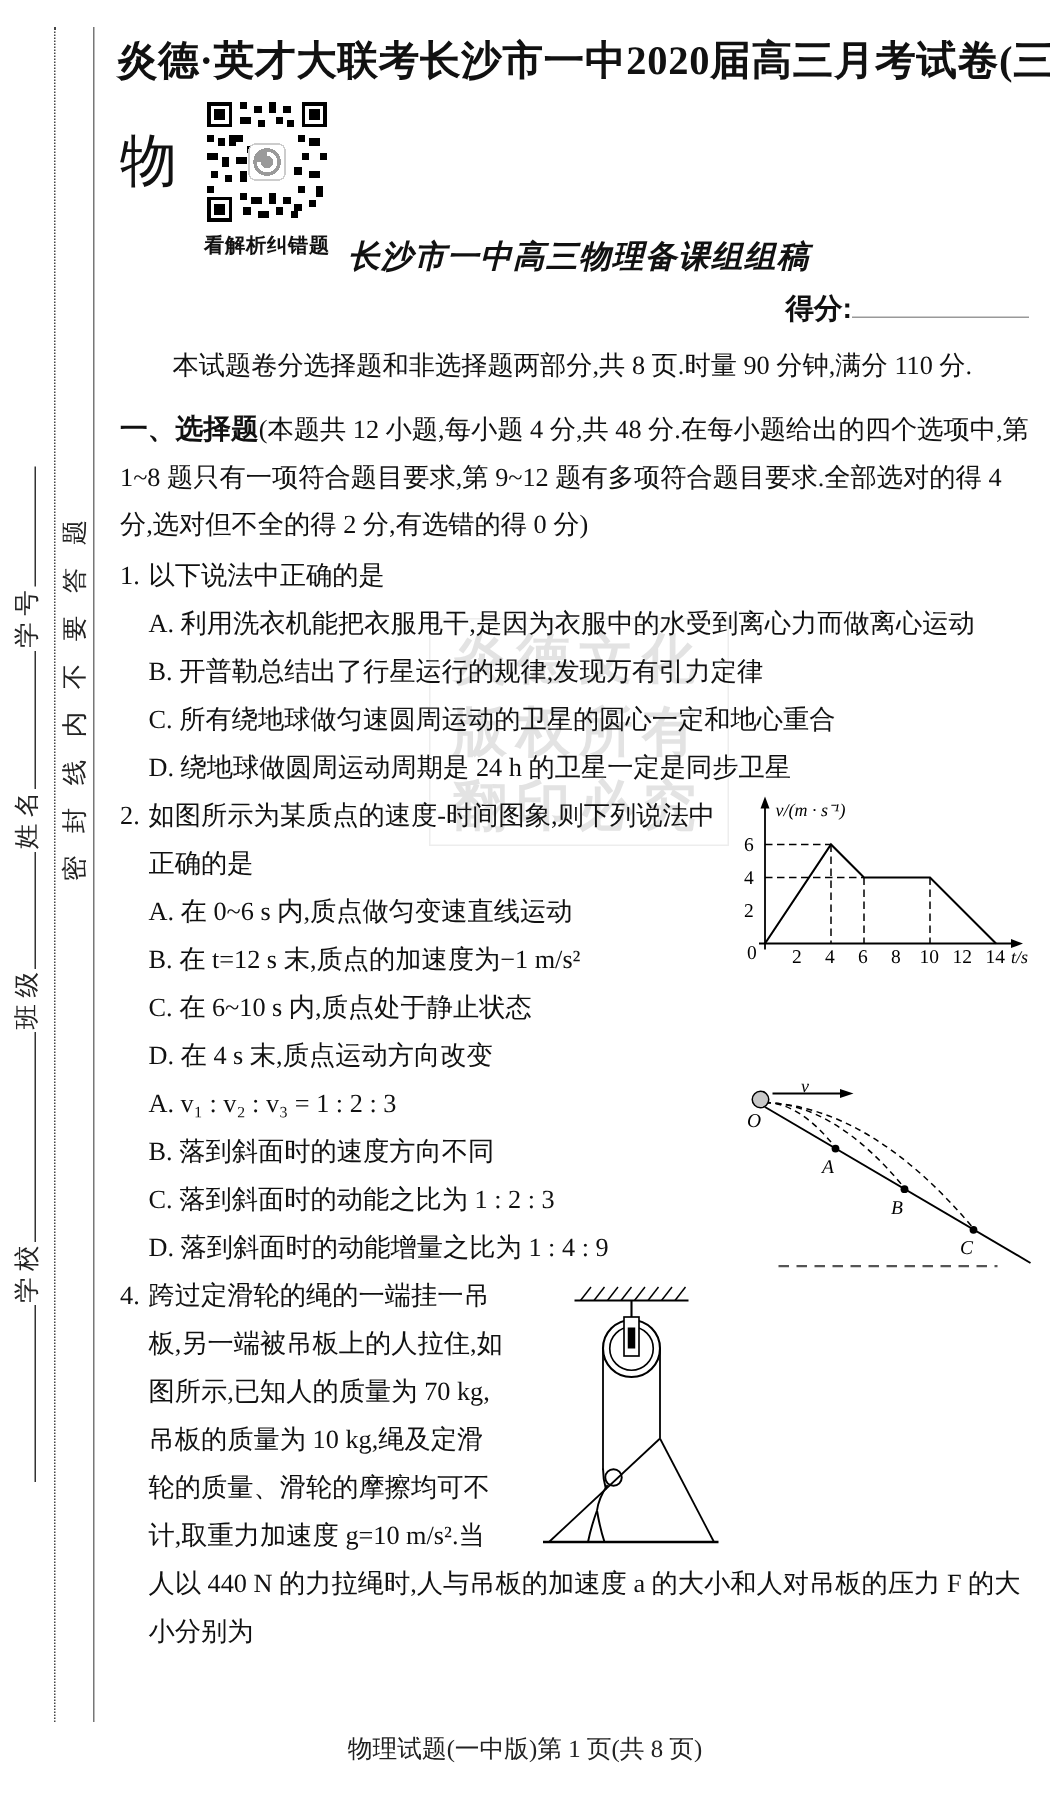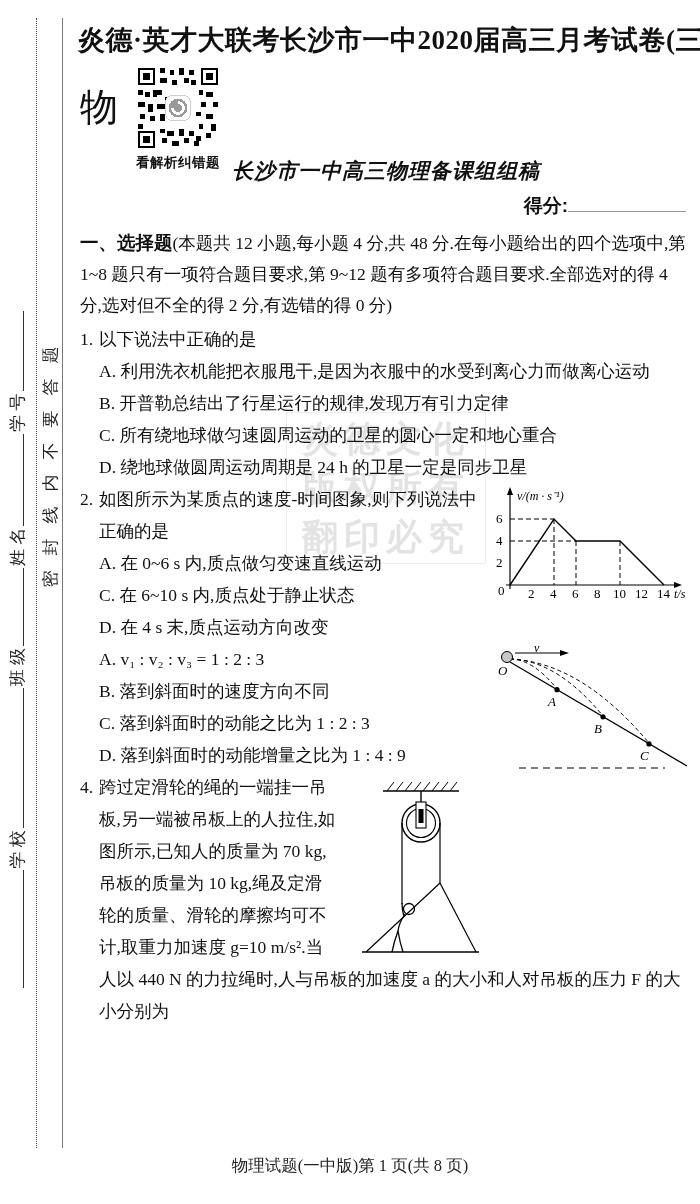--- a/index.html
+++ b/index.html
@@ -178,20 +178,21 @@
         </svg>
         <div class="qr-caption">看解析纠错题</div>
       </div>
       <div class="subject-title">物  理</div>
       <div class="byline">长沙市一中高三物理备课组组稿</div>
       <div class="score-row">
         <span>得分:</span><span class="score-blank"></span>
       </div>
     </div>
 
+    <p class="intro">本试题卷分选择题和非选择题两部分,共 8 页.时量 90 分钟,满分 110 分.</p>
 
     <p class="sec-head"><b>一、选择题</b><span>(本题共 12 小题,每小题 4 分,共 48 分.在每小题给出的四个选项中,第 1~8 题只有一项符合题目要求,第 9~12 题有多项符合题目要求.全部选对的得 4 分,选对但不全的得 2 分,有选错的得 0 分)</span></p>
 
     <div class="q">
       <div class="stem"><span class="qnum">1.</span><span>以下说法中正确的是</span></div>
       <div class="opt">A. 利用洗衣机能把衣服甩干,是因为衣服中的水受到离心力而做离心运动</div>
       <div class="opt">B. 开普勒总结出了行星运行的规律,发现万有引力定律</div>
       <div class="opt">C. 所有绕地球做匀速圆周运动的卫星的圆心一定和地心重合</div>
       <div class="opt">D. 绕地球做圆周运动周期是 24 h 的卫星一定是同步卫星</div>
     </div>
@@ -217,20 +218,21 @@
         <text x="58" y="113" font-size="13">4</text>
         <text x="80" y="113" font-size="13">6</text>
         <text x="102" y="113" font-size="13">8</text>
         <text x="121" y="113" font-size="13">10</text>
         <text x="143" y="113" font-size="13">12</text>
         <text x="165" y="113" font-size="13">14</text>
         <text x="182" y="113" font-size="12" font-style="italic">t/s</text>
       </svg>
       <div class="stem"><span class="qnum">2.</span><span>如图所示为某质点的速度-时间图象,则下列说法中正确的是</span></div>
       <div class="opt">A. 在 0~6 s 内,质点做匀变速直线运动</div>
+      <div class="opt">B. 在 t=12 s 末,质点的加速度为−1 m/s²</div>
       <div class="opt">C. 在 6~10 s 内,质点处于静止状态</div>
       <div class="opt">D. 在 4 s 末,质点运动方向改变</div>
     </div>
 
     <div class="q">
       <svg class="fig" width="195" height="128" viewBox="0 0 195 128">
 
         <line x1="13" y1="17" x2="190" y2="121" stroke="#000" stroke-width="1.3"></line>
 
         <path d="M13,14 Q36,14 60,44" stroke="#000" stroke-width="1" stroke-dasharray="4 3" fill="none"></path>

